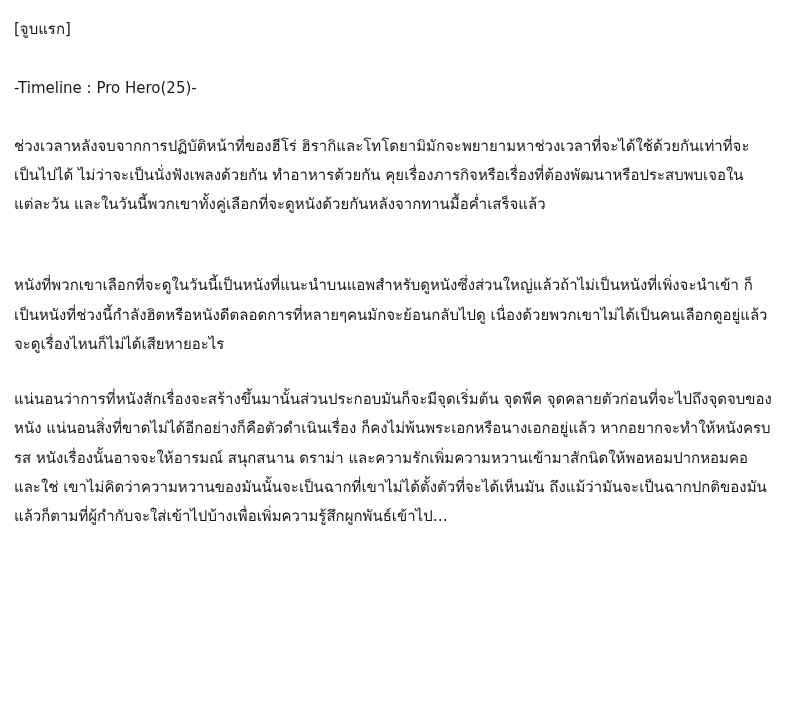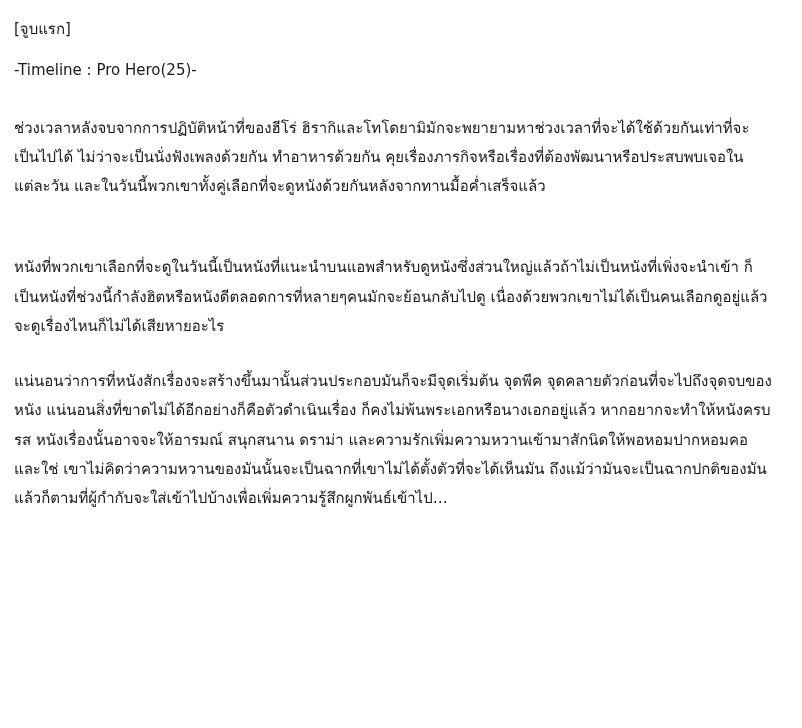--- a/index.html
+++ b/index.html
@@ -29,21 +29,21 @@
     margin: 0 14px 0 0;
     word-wrap: break-word;
     white-space: normal;
   }
   .head-line {
     margin: 0;
     font-size: 15px;
     line-height: 2.05;
   }
   .head-line.second {
-    margin-top: 10px;
+    margin-top: 28px;
   }
   .spacer {
     height: 28px;
   }
   .spacer-sm {
     height: 26px;
   }
 </style>
 </head>
 <body>

